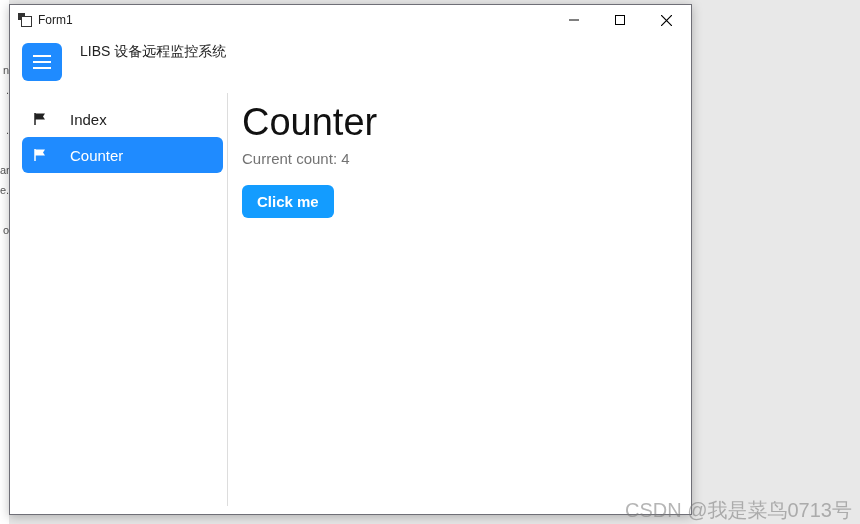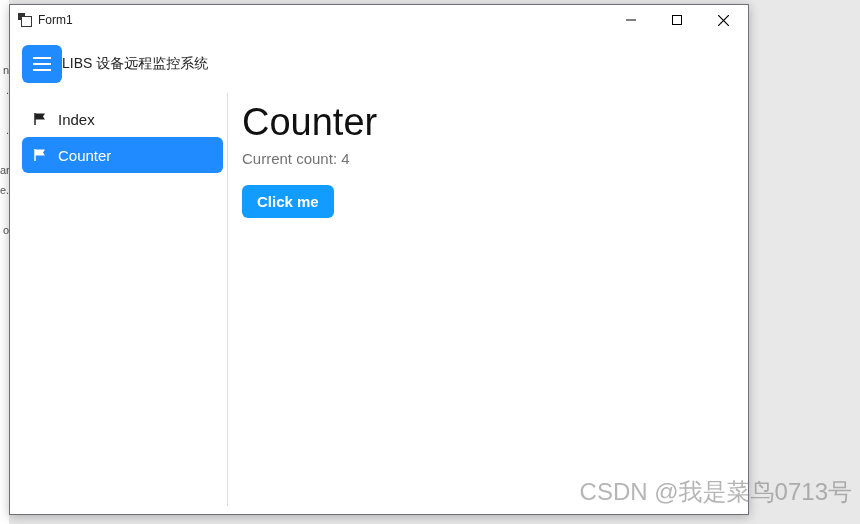--- a/index.html
+++ b/index.html
@@ -4,53 +4,53 @@
 <style>
 *{box-sizing:border-box;margin:0;padding:0;font-family:"Segoe UI",Arial,sans-serif}
 body{background:#fff;position:relative}
 
 
 .outer{width:860px;height:524px;background:#e8e8e8;position:relative;overflow:hidden}
 .partial{position:absolute;left:0;top:0;width:9px;height:100%;background:#fff;color:#555;font-size:11px;line-height:20px;padding-top:60px;text-align:right;overflow:hidden}
 .bluebit{position:absolute;left:0;top:5px;width:9px;height:18px;background:#3b5998;color:#fff;font-size:11px;display:flex;align-items:center;justify-content:center}
 
 
-.window{position:absolute;left:9px;top:4px;width:740px;height:511px;background:#fff;border:1px solid #6f6f77;box-shadow:0 2px 10px rgba(0,0,0,.25)}
+.window{position:absolute;left:9px;top:4px;width:683px;height:511px;background:#fff;border:1px solid #6f6f77;box-shadow:0 2px 10px rgba(0,0,0,.25)}
 .titlebar{height:30px;display:flex;align-items:center;padding:0 2px 0 8px;background:#fff;border-bottom:0}
 .titlebar .appicon{width:14px;height:14px;margin-right:6px;position:relative}
 .titlebar .appicon::before{content:"";position:absolute;left:0;top:0;width:7px;height:7px;background:#333}
 .titlebar .appicon::after{content:"";position:absolute;left:3px;top:3px;width:9px;height:9px;border:1px solid #333;background:#fff}
 .titlebar .title{font-size:12px;color:#222}
 .titlebar .spacer{flex:1}
 .titlebar .ctl{width:46px;height:30px;display:flex;align-items:center;justify-content:center;color:#222}
 .titlebar svg{display:block}
 
 .client{position:absolute;left:0;right:0;top:30px;bottom:0;display:flex;flex-direction:column;padding:8px 8px 8px 8px}
 
 
-.appheader{height:42px;display:flex;align-items:center;padding:0 4px}
+.appheader{height:42px;display:flex;gap:18px;padding:0 4px}
 .hamburger{width:40px;height:38px;background:#1f8bff;border-radius:6px;display:flex;align-items:center;justify-content:center;color:#fff}
 .hamburger svg{width:18px;height:14px}
 .apptitle{font-size:14px;color:#222}
 
 
 .mainrow{flex:1;display:flex;margin-top:8px}
 .sidebar{width:210px;border-right:1px solid #ddd;padding:8px 4px 8px 4px}
-.navitem{height:36px;border-radius:6px;display:flex;align-items:center;gap:8px;padding:0 12px;font-size:15px;color:#222;cursor:pointer}
+.navitem{height:36px;border-radius:6px;display:flex;align-items:center;gap:20px;padding:0 12px;font-size:15px;color:#222;cursor:pointer}
 .navitem.active{background:#1f8bff;color:#fff}
 .flag{width:16px;height:12px;display:inline-block}
 .flag svg{width:16px;height:12px;display:block}
 
 .content{flex:1;padding:8px 14px}
 .h1{font-size:38px;font-weight:400;color:#111;margin-bottom:6px}
 .p{font-size:15px;color:#737373;margin-bottom:18px}
 .btn{display:inline-block;background:#139cff;color:#fff;border:none;border-radius:6px;padding:8px 15px;font-size:15px;font-weight:600;cursor:pointer}
 
 
-.wm{position:absolute;right:8px;bottom:16px;color:rgba(120,120,120,.55);font-size:24px;pointer-events:none}
+.wm{position:absolute;right:8px;bottom:0;color:rgba(120,120,120,.55);font-size:20px;pointer-events:none}
 </style>
 </head>
 <body>
 
 <div class="outer">
   <div class="bluebit">L</div>
   <div class="partial">n<br>.<br><br>.<br><br>ar<br>e.<br><br>o</div>
 
   <div class="window">
 

